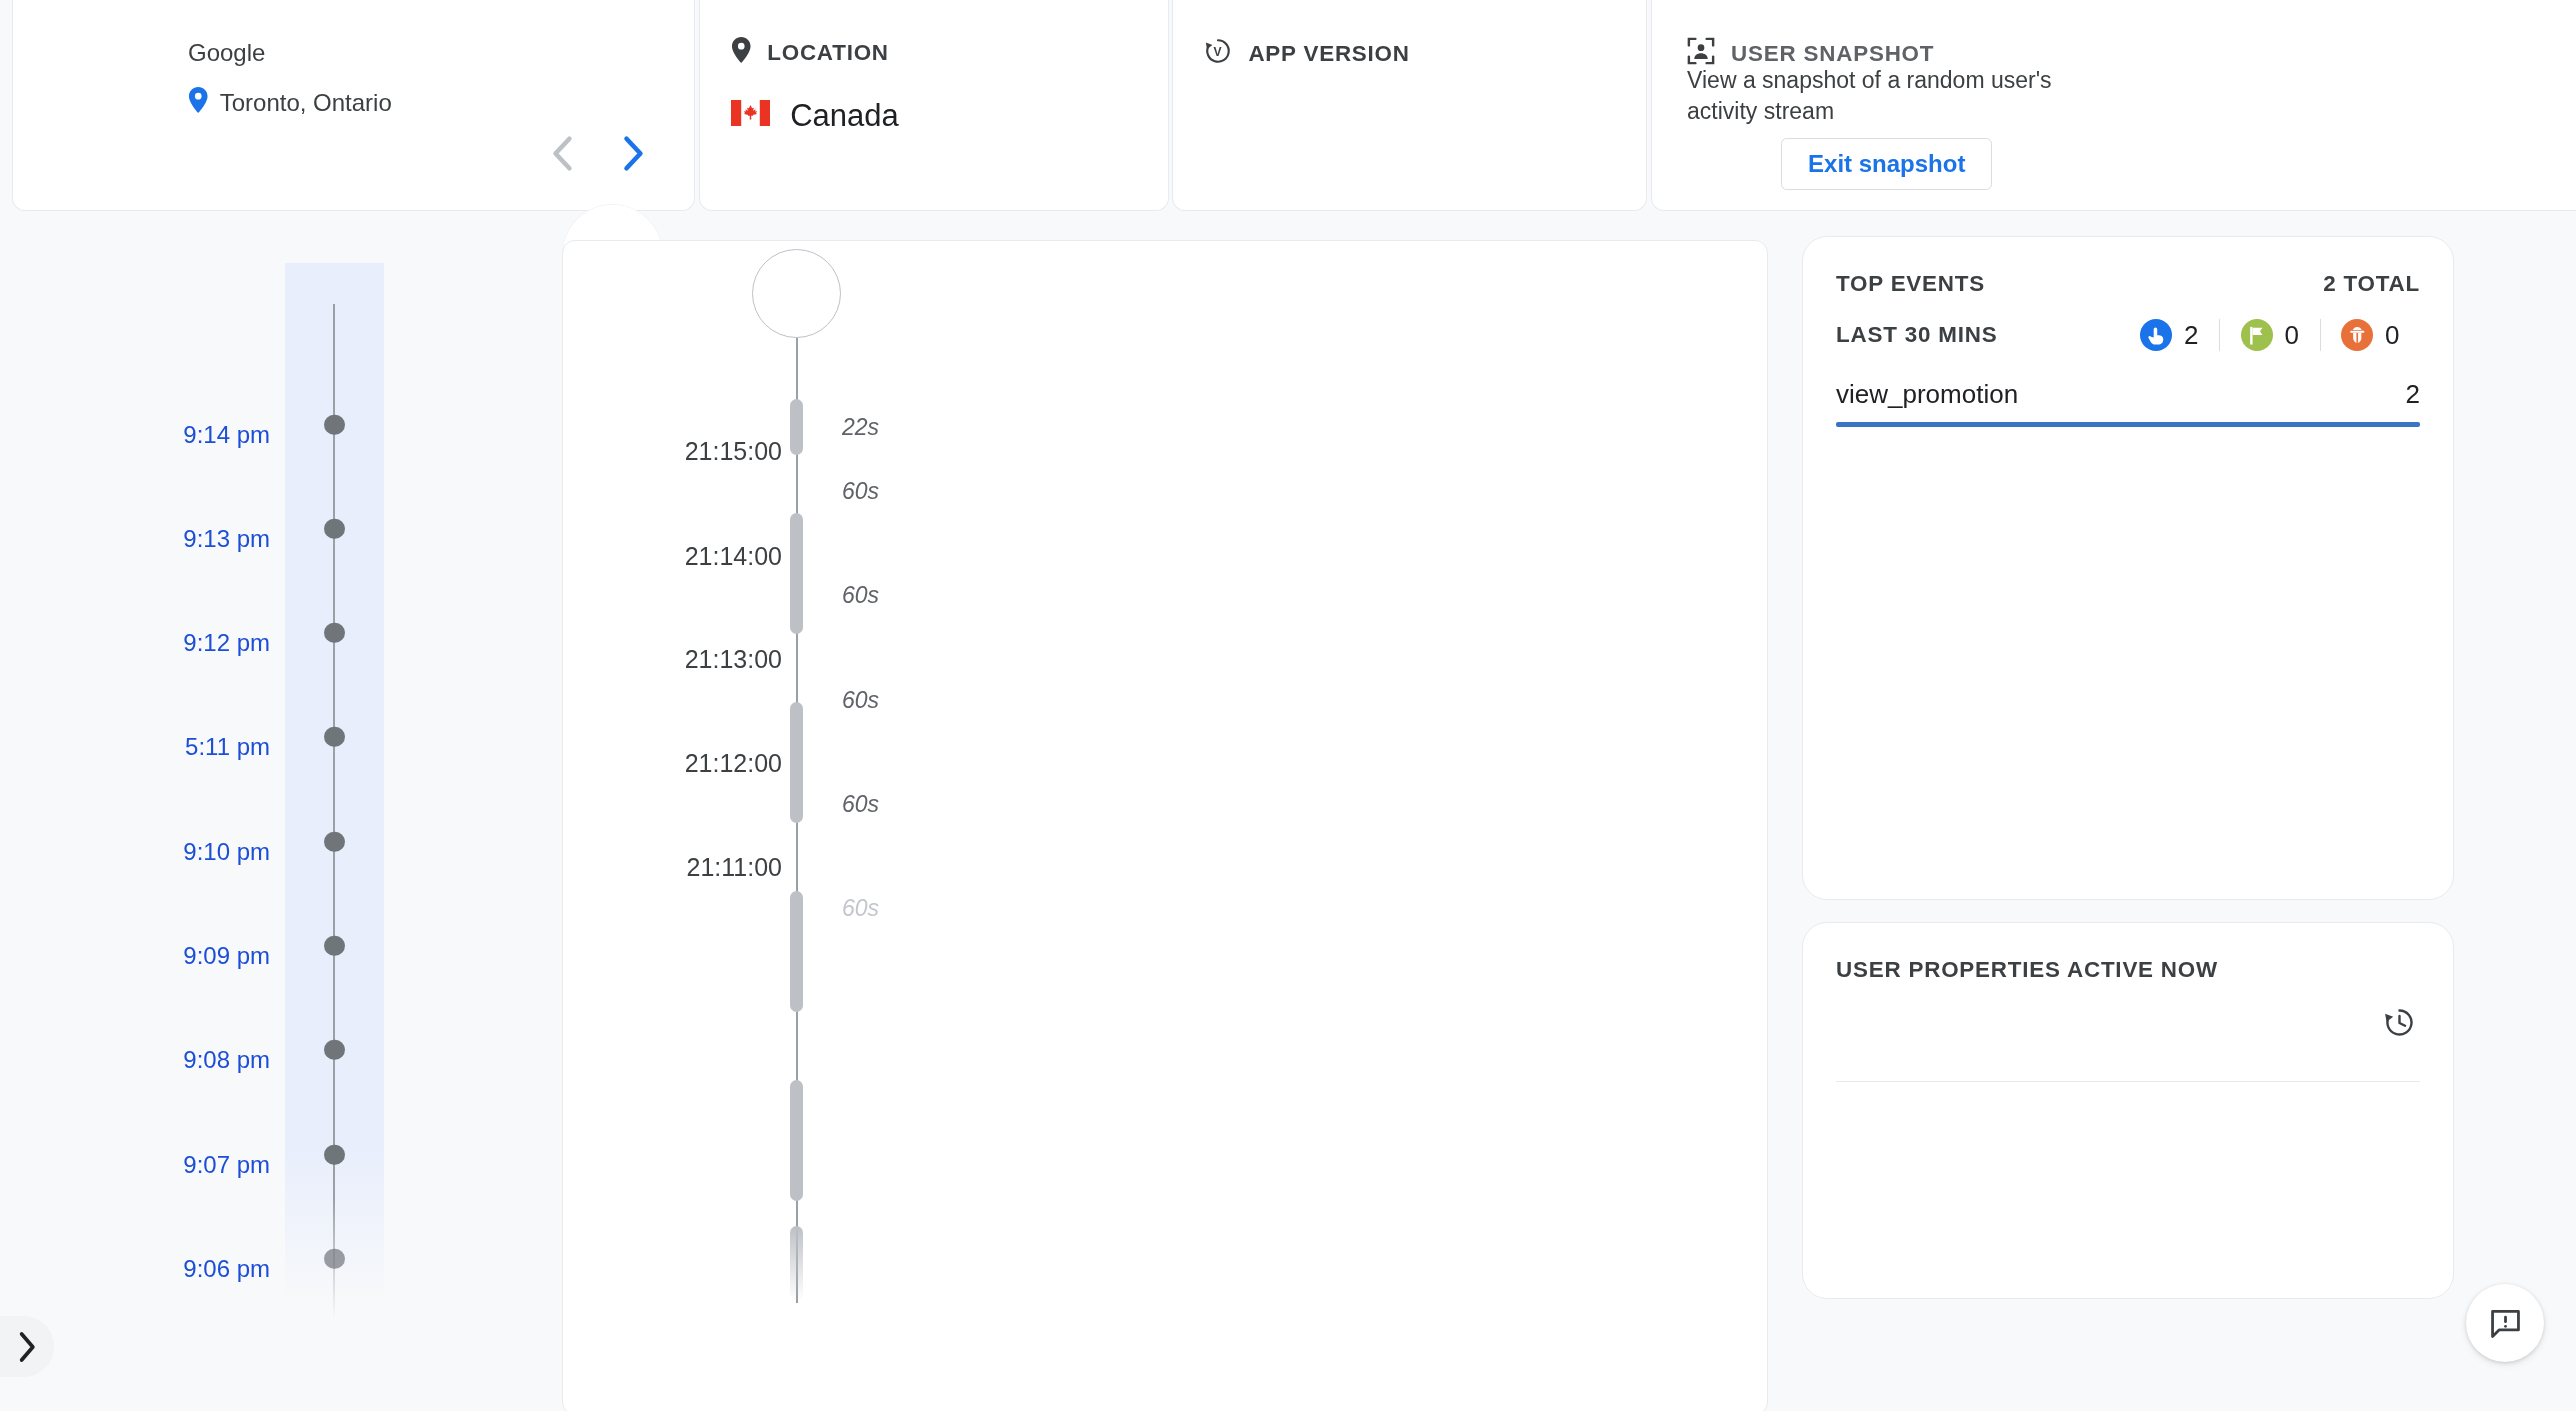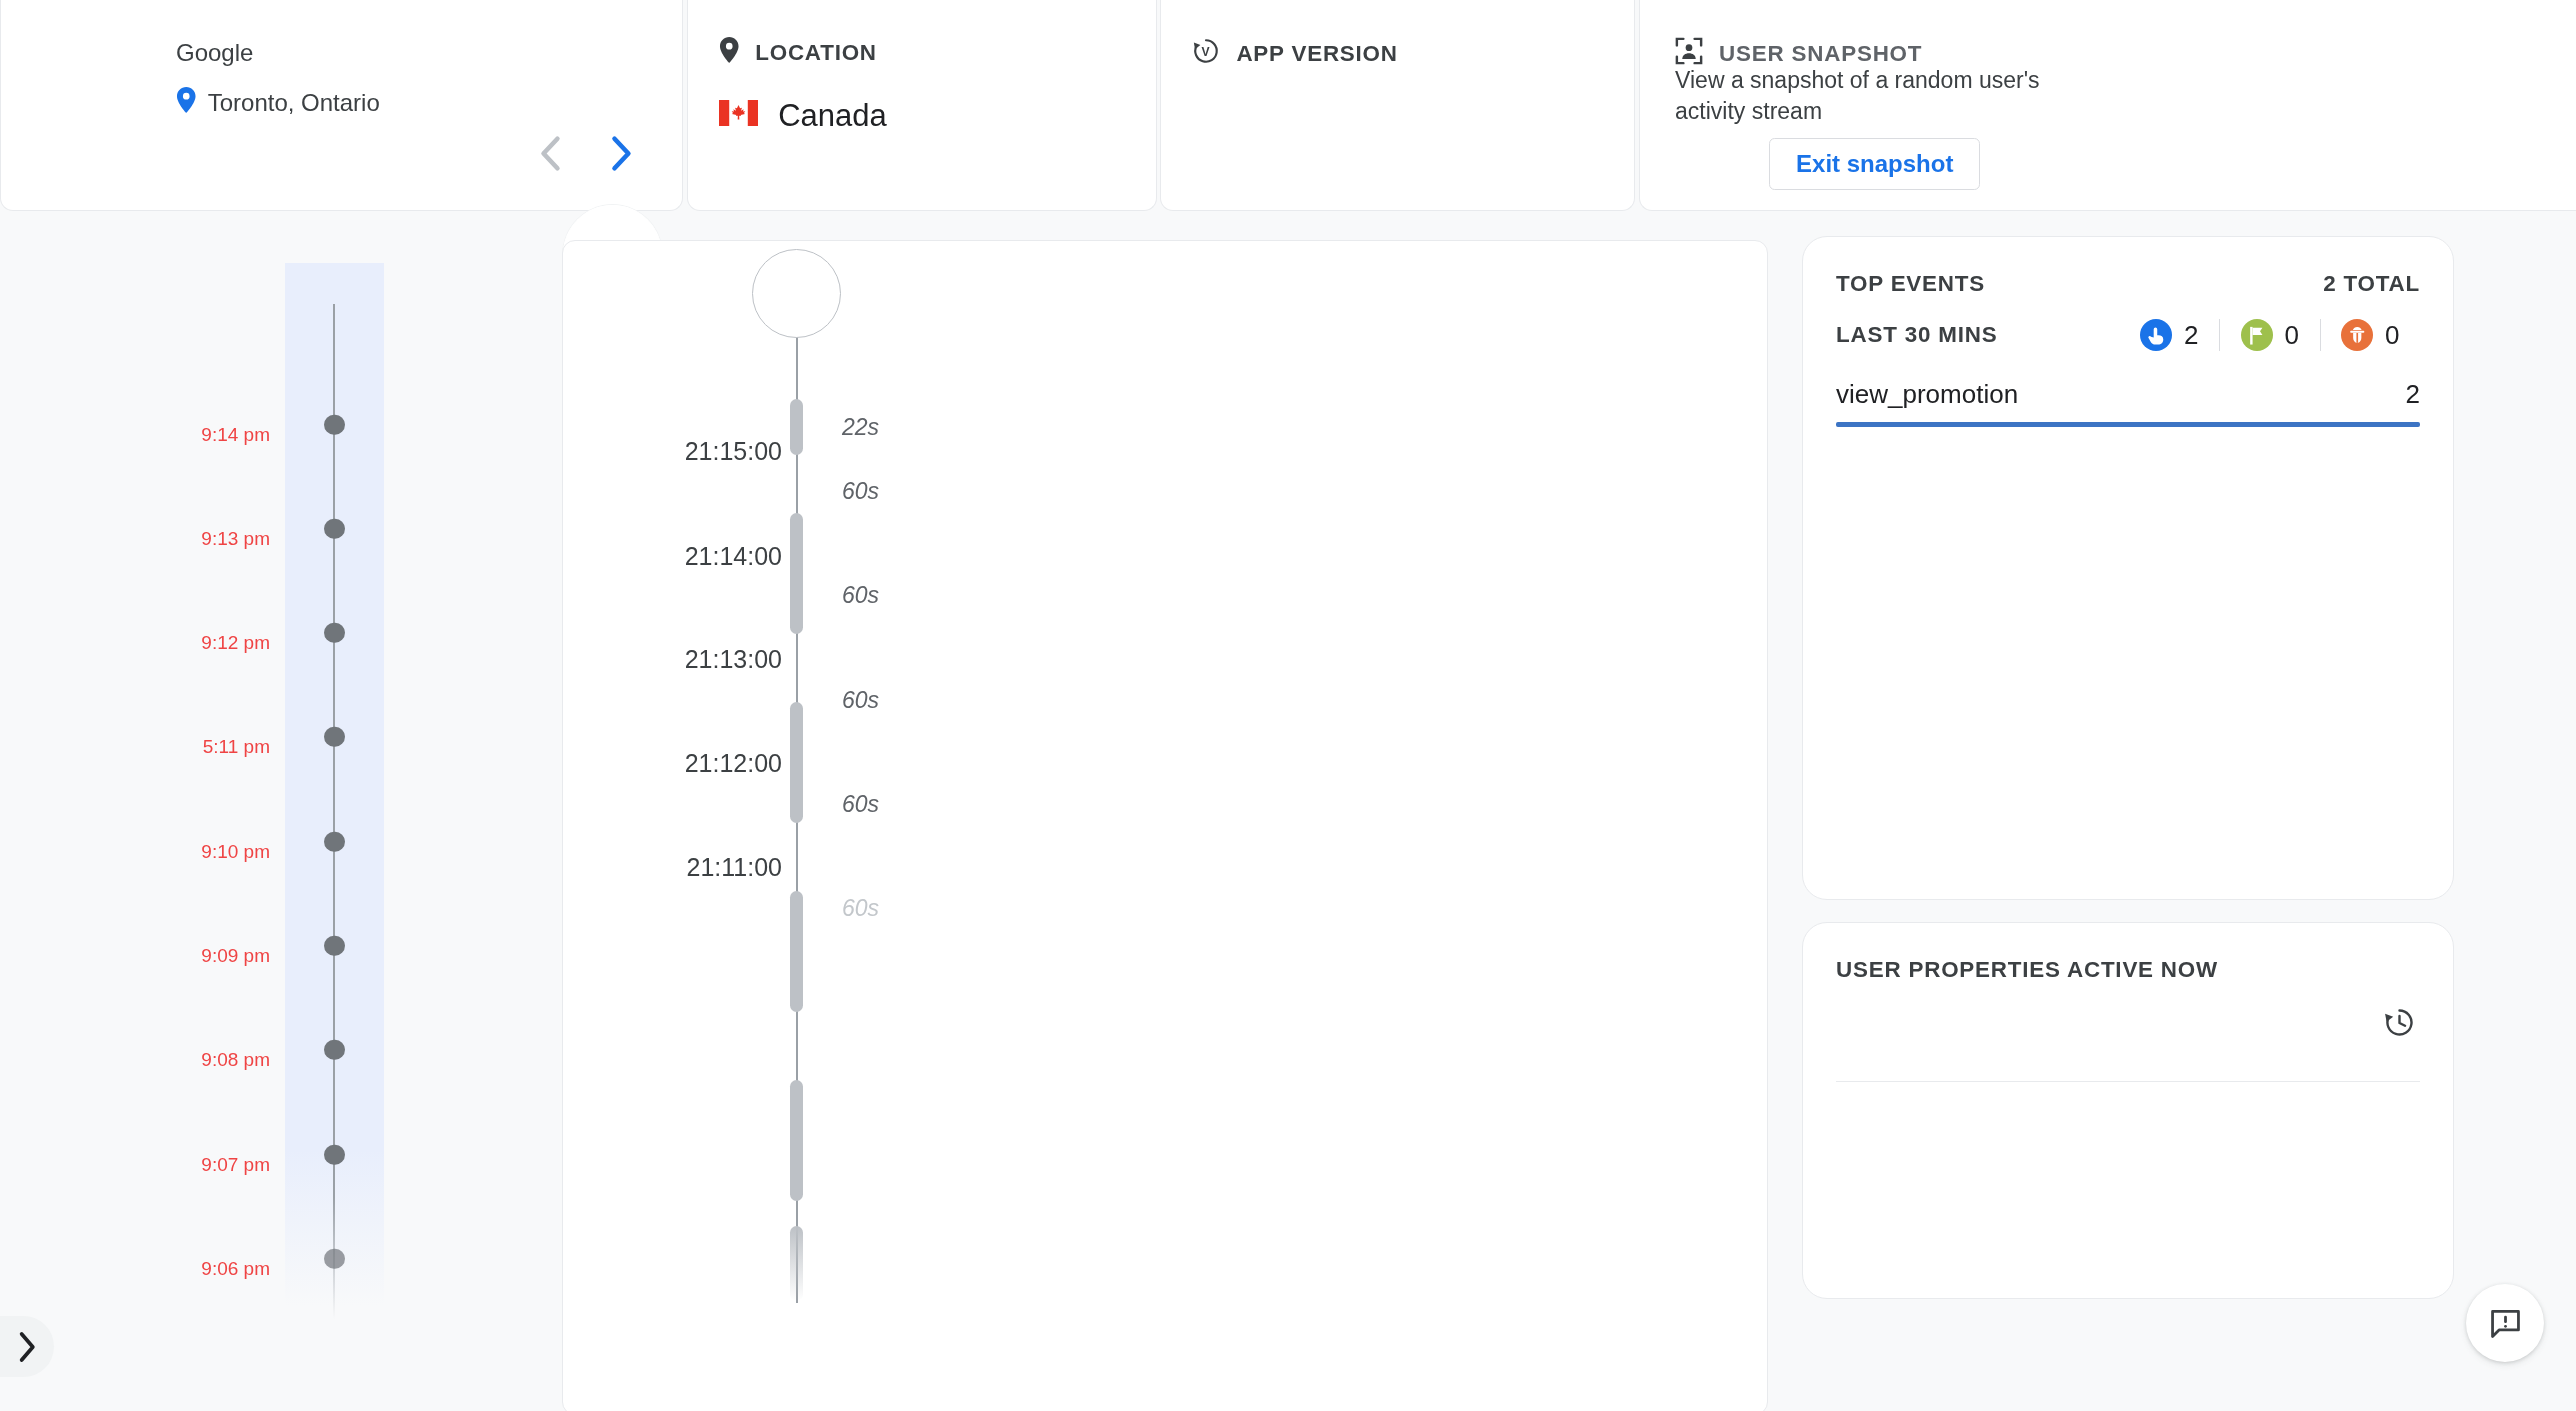--- a/index.html
+++ b/index.html
@@ -7,21 +7,21 @@
     width: 2576px; height: 1412px;
     background: #f8f9fa;
     font-family: "Liberation Sans", sans-serif;
     overflow: hidden;
   }
 
   .app { position: relative; width: 2576px; height: 1412px; background: #f8f9fa; }
 
   
   .topbar {
-    position: absolute; top: 0; left: 0; right: 0; height: 211px;
+    position: absolute; top: 0; left: 12px; right: 0; height: 211px;
     display: flex; gap: 3.7px; padding: 0;
   }
   .card {
     background: #ffffff;
     border: 0.9px solid #e8eaed;
     border-top: none;
     border-radius: 0 0 13px 13px;
     position: relative;
   }
   .card-chip { width: 683px; }
@@ -115,21 +115,21 @@
   }
   .tl-ring-wrap {
     position: absolute; left: 278px; top: -6.5px; width: 112px; height: 112px;
   }
   .tl-tick {
     position: absolute; left: 0; width: 559px; height: 0;
     display: flex; align-items: center;
   }
   .tl-time {
     position: absolute; right: 289px;
-    font-size: 19px; color: #ef4444; white-space: nowrap;
+    font-size: 24px; color: #1d4ed8; white-space: nowrap;
   }
   .tl-dot {
     position: absolute; left: 324px;
     width: 20.5px; height: 20.5px; border-radius: 50%;
     background: #70757a; transform: translateY(-10.2px);
   }
 
   .expand-btn {
     position: absolute; left: 0; bottom: 35px;
     width: 54px; height: 61px;

